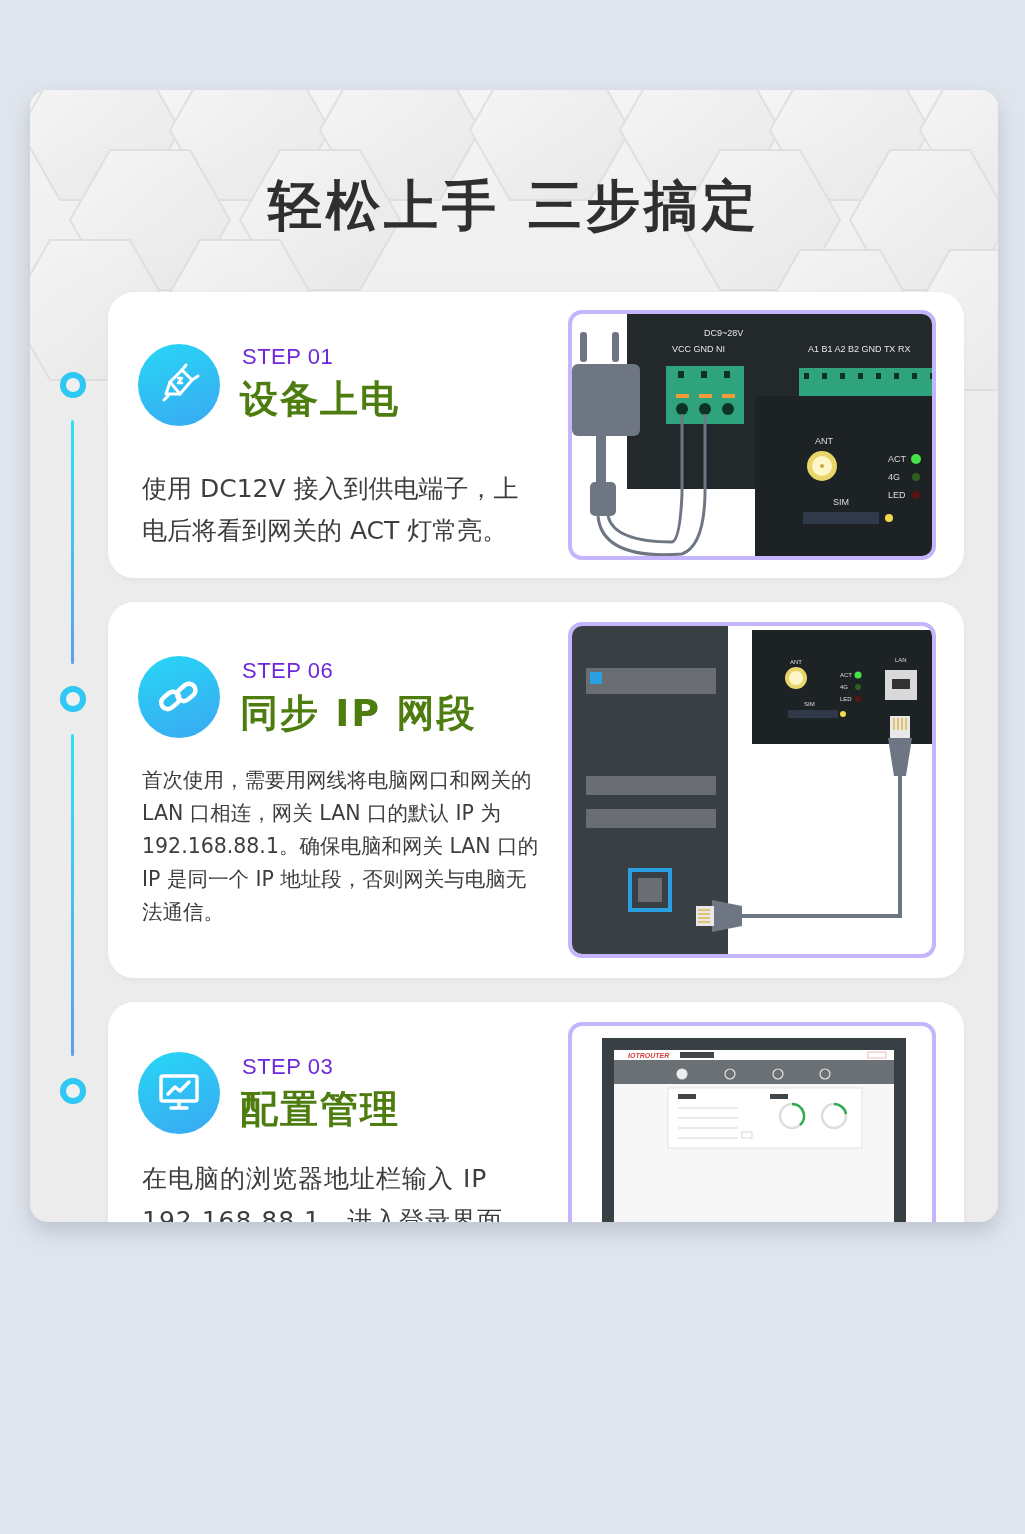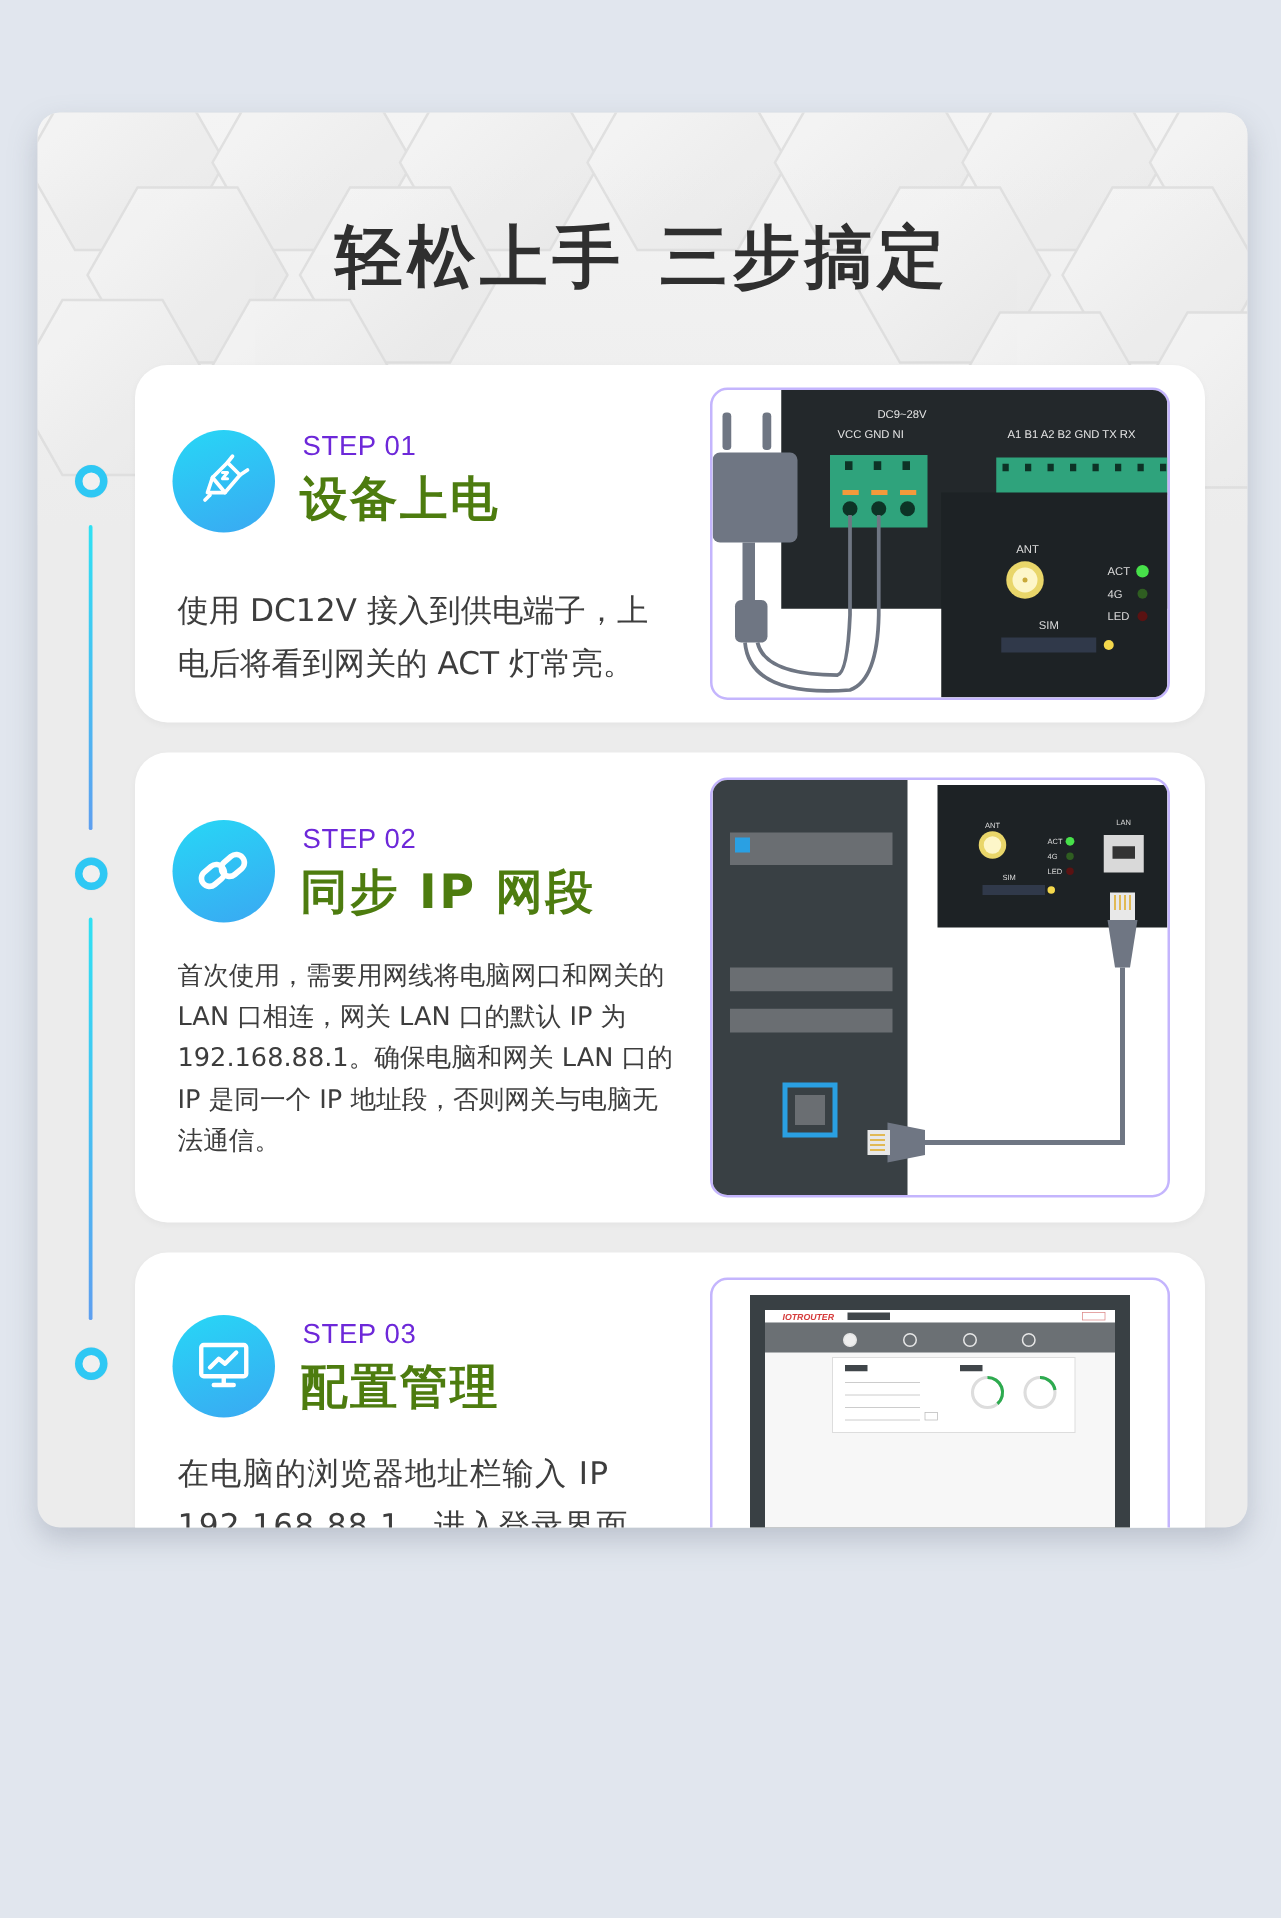--- a/index.html
+++ b/index.html
@@ -66,21 +66,21 @@
     font-size: 38px; font-weight: bold; color: #4d7c0f;
     letter-spacing: 2px;
   }
   .step-desc {
     position: absolute; left: 34px; width: 400px;
     color: #3d3d3d;
   }
   .illus {
     position: absolute; left: 460px;
     width: 368px;
-    border: 2px solid #c4b5fd;
+    border: 4px solid #c4b5fd;
     border-radius: 14px;
     background: #fff;
     overflow: hidden;
   }
   .illus svg { display: block; }
 </style>
 </head>
 <body>
 
 <div class="panel">
@@ -198,21 +198,21 @@
     </div>
   </div>
 
   <div class="card" style="top:512px;height:376px">
     <div class="step-icon" style="top:54px">
       <svg width="50" height="50" viewBox="0 0 50 50" fill="none" stroke="#fff" stroke-width="4.5" stroke-linecap="round">
         <rect x="6" y="22" width="20" height="13" rx="6.5" transform="rotate(-40 16 28)"></rect>
         <rect x="22" y="14" width="20" height="13" rx="6.5" transform="rotate(-40 32 20)"></rect>
       </svg>
     </div>
-    <div class="step-no" style="top:56px">STEP 02</div>
+    <div class="step-no" style="top:56px">STEP 06</div>
     <div class="step-title" style="top:86px">同步 IP 网段</div>
     <div class="step-desc" style="top:162px;font-size:20.5px;line-height:33px">首次使用，需要用网线将电脑网口和网关的 LAN 口相连，网关 LAN 口的默认 IP 为 192.168.88.1。确保电脑和网关 LAN 口的 IP 是同一个 IP 地址段，否则网关与电脑无法通信。</div>
 
     <div class="illus" style="top:20px;height:336px">
       <svg width="364" height="332" viewBox="0 0 364 332">
         <rect x="0" y="0" width="156" height="332" fill="#394044"></rect>
         <rect x="14" y="42" width="130" height="26" fill="#6a6e72"></rect>
         <rect x="18" y="46" width="12" height="12" fill="#2aa0e3"></rect>
         <rect x="14" y="150" width="130" height="19" fill="#6a6e72"></rect>
         <rect x="14" y="183" width="130" height="19" fill="#6a6e72"></rect>

